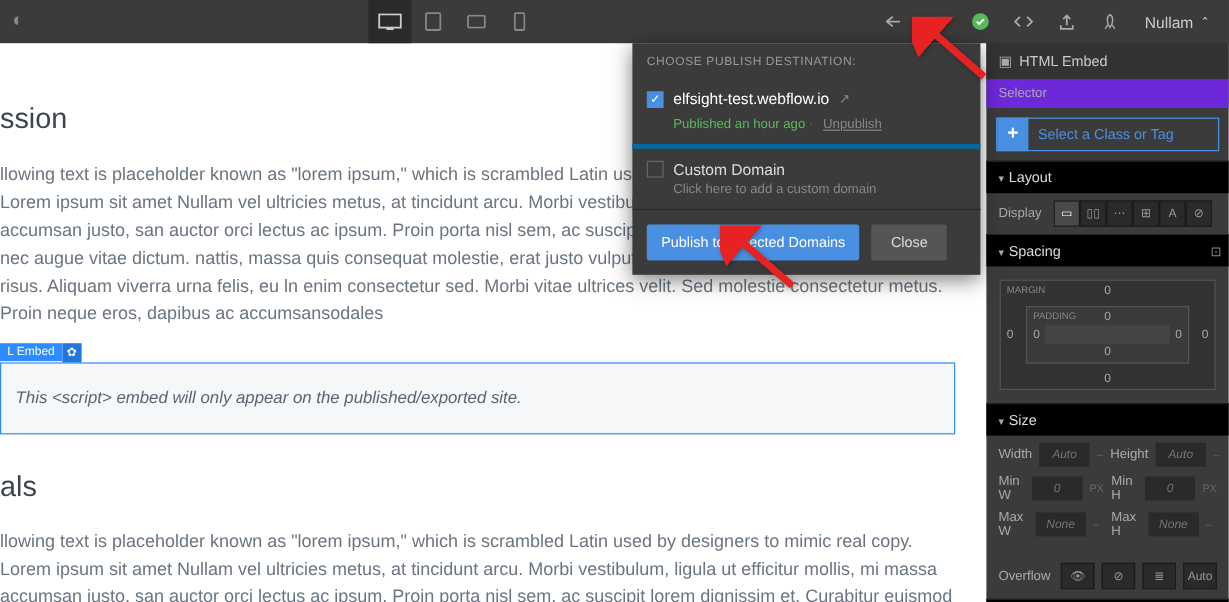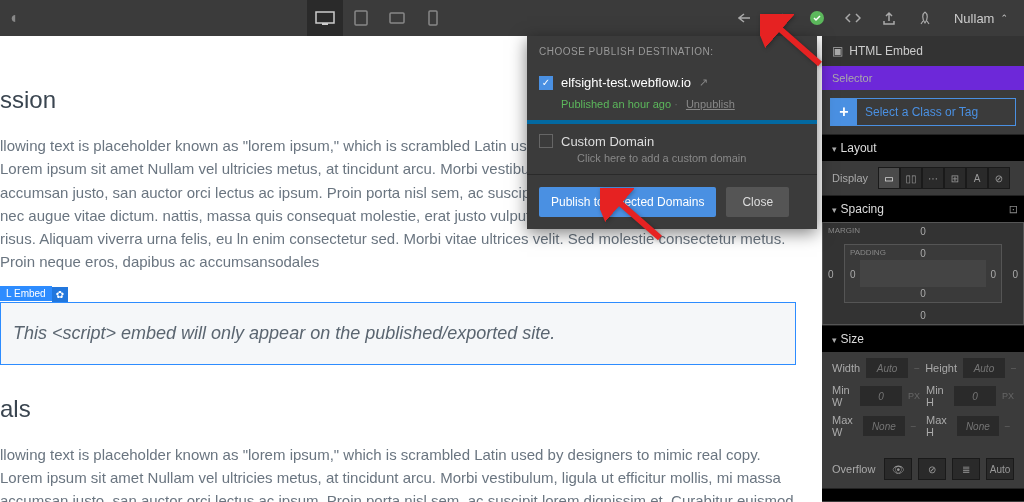--- a/index.html
+++ b/index.html
@@ -19,42 +19,42 @@
 .rp-section-hdr{background:#000000;padding:6px 10px;font-size:12px;color:#ddd;display:flex;align-items:center;justify-content:space-between;border-top:1px solid #222}
 .caret{font-size:9px;color:#aaa;margin-right:4px}
 .select-class{margin:8px;border:1px solid #4a90e2;display:flex;align-items:center;height:28px}
 .plus-btn{width:26px;height:28px;background:#4a90e2;color:#fff;display:flex;align-items:center;justify-content:center;font-size:16px;font-weight:bold}
 .select-class-txt{padding:0 8px;color:#4a90e2;font-size:12px}
 .display-row{display:flex;align-items:center;padding:6px 10px;gap:6px}
 .disp-label{color:#aaa;font-size:11px;width:40px}
 .disp-btns{display:flex;gap:0}
 .disp-btn{width:22px;height:22px;background:#2a2a2a;border:1px solid #1a1a1a;display:flex;align-items:center;justify-content:center;font-size:10px;color:#999}
 .disp-btn.active{background:#4a4a4a;color:#fff}
-.spacing-box{margin:0;position:relative;height:103px}
+.spacing-box{margin:11px;position:relative;height:92px}
 .margin-box{position:absolute;inset:0;border:1px solid #555;background:#333}
 .padding-box{position:absolute;inset:22px;border:1px solid #555;background:#3a3a3a}
 .inner-box{position:absolute;inset:38px;background:#444}
 .sp-label{position:absolute;top:4px;left:6px;font-size:8px;color:#888}
 .pd-label{position:absolute;top:26px;left:28px;font-size:8px;color:#888}
 .sp-val{position:absolute;font-size:10px;color:#aaa}
 .size-grid{padding:6px 10px}
 .size-row{display:flex;align-items:center;gap:6px;margin-bottom:6px}
 .size-lbl{width:38px;color:#aaa;font-size:11px}
 .size-input{width:42px;height:20px;background:#2a2a2a;border:none;color:#777;font-size:10px;text-align:center;font-style:italic}
 .size-unit{font-size:9px;color:#666;width:14px}
 .overflow-row{display:flex;align-items:center;padding:8px 10px;gap:6px}
 .of-btn{width:30px;height:22px;background:#2a2a2a;border:1px solid #1a1a1a;display:flex;align-items:center;justify-content:center;font-size:10px;color:#999}
 .canvas{position:absolute;top:36px;left:0;right:202px;bottom:0;background:#fff;padding:0 0 0 0;overflow:hidden}
 .content{padding:20px 16px 0 0;color:#5a6570}
 .content h2{font-size:24px;color:#3a4550;font-weight:400;margin:30px 0 20px 0}
 .content p{font-size:15px;line-height:1.55;color:#6a7580;margin-bottom:10px}
 .embed-tag{display:inline-block;background:#2d8cff;color:#fff;font-size:10px;padding:2px 6px;position:relative;top:-1px}
 .embed-gear{display:inline-block;background:#2277dd;color:#fff;font-size:10px;padding:2px 4px}
 .embed-box{border:1px solid #2d8cff;background:#f5f7f9;padding:20px 12px;margin:0 10px 0 0}
-.embed-box-txt{font-style:italic;color:#5a6570;font-size:18px}
+.embed-box-txt{font-style:italic;color:#5a6570;font-size:14px}
 .publish-panel{position:absolute;top:36px;left:527px;width:290px;background:#3b3b3b;color:#ccc;font-size:12px;box-shadow:0 4px 16px rgba(0,0,0,0.5);z-index:10}
 .pp-header{padding:10px 12px;font-size:10px;color:#999;letter-spacing:0.5px}
 .pp-domain{padding:8px 12px;display:flex;align-items:center;gap:8px}
 .pp-check{width:14px;height:14px;background:#4a90e2;display:flex;align-items:center;justify-content:center;color:#fff;font-size:10px}
 .pp-domain-txt{color:#fff;font-size:13px}
 .pp-ext{color:#888;font-size:11px}
 .pp-status{padding:0 12px 10px 34px;font-size:11px}
 .pp-pub{color:#5cb85c}
 .pp-unpub{color:#888;margin-left:5px;text-decoration:underline;cursor:pointer}
 .pp-custom{padding:10px 12px;border-top:4px solid #0369a1}
@@ -161,21 +161,21 @@
   <div class="pp-status">
     <span class="pp-pub">Published an hour ago</span>
     <span style="color:#666"> · </span>
     <span class="pp-unpub">Unpublish</span>
   </div>
   <div class="pp-custom">
     <div style="display:flex;align-items:flex-start;gap:8px">
       <div style="width:14px;height:14px;border:1px solid #666"></div>
       <div>
         <div class="pp-custom-title" style="margin-left:0">Custom Domain</div>
-        <div class="pp-custom-sub" style="margin-left:16px">Click here to add a custom domain</div>
+        <div class="pp-custom-sub" style="margin-left:0">Click here to add a custom domain</div>
       </div>
     </div>
   </div>
   <div class="pp-actions">
     <button class="btn-publish">Publish to Selected Domains</button>
     <button class="btn-close">Close</button>
   </div>
 </div>
 
 <div class="right-panel">

